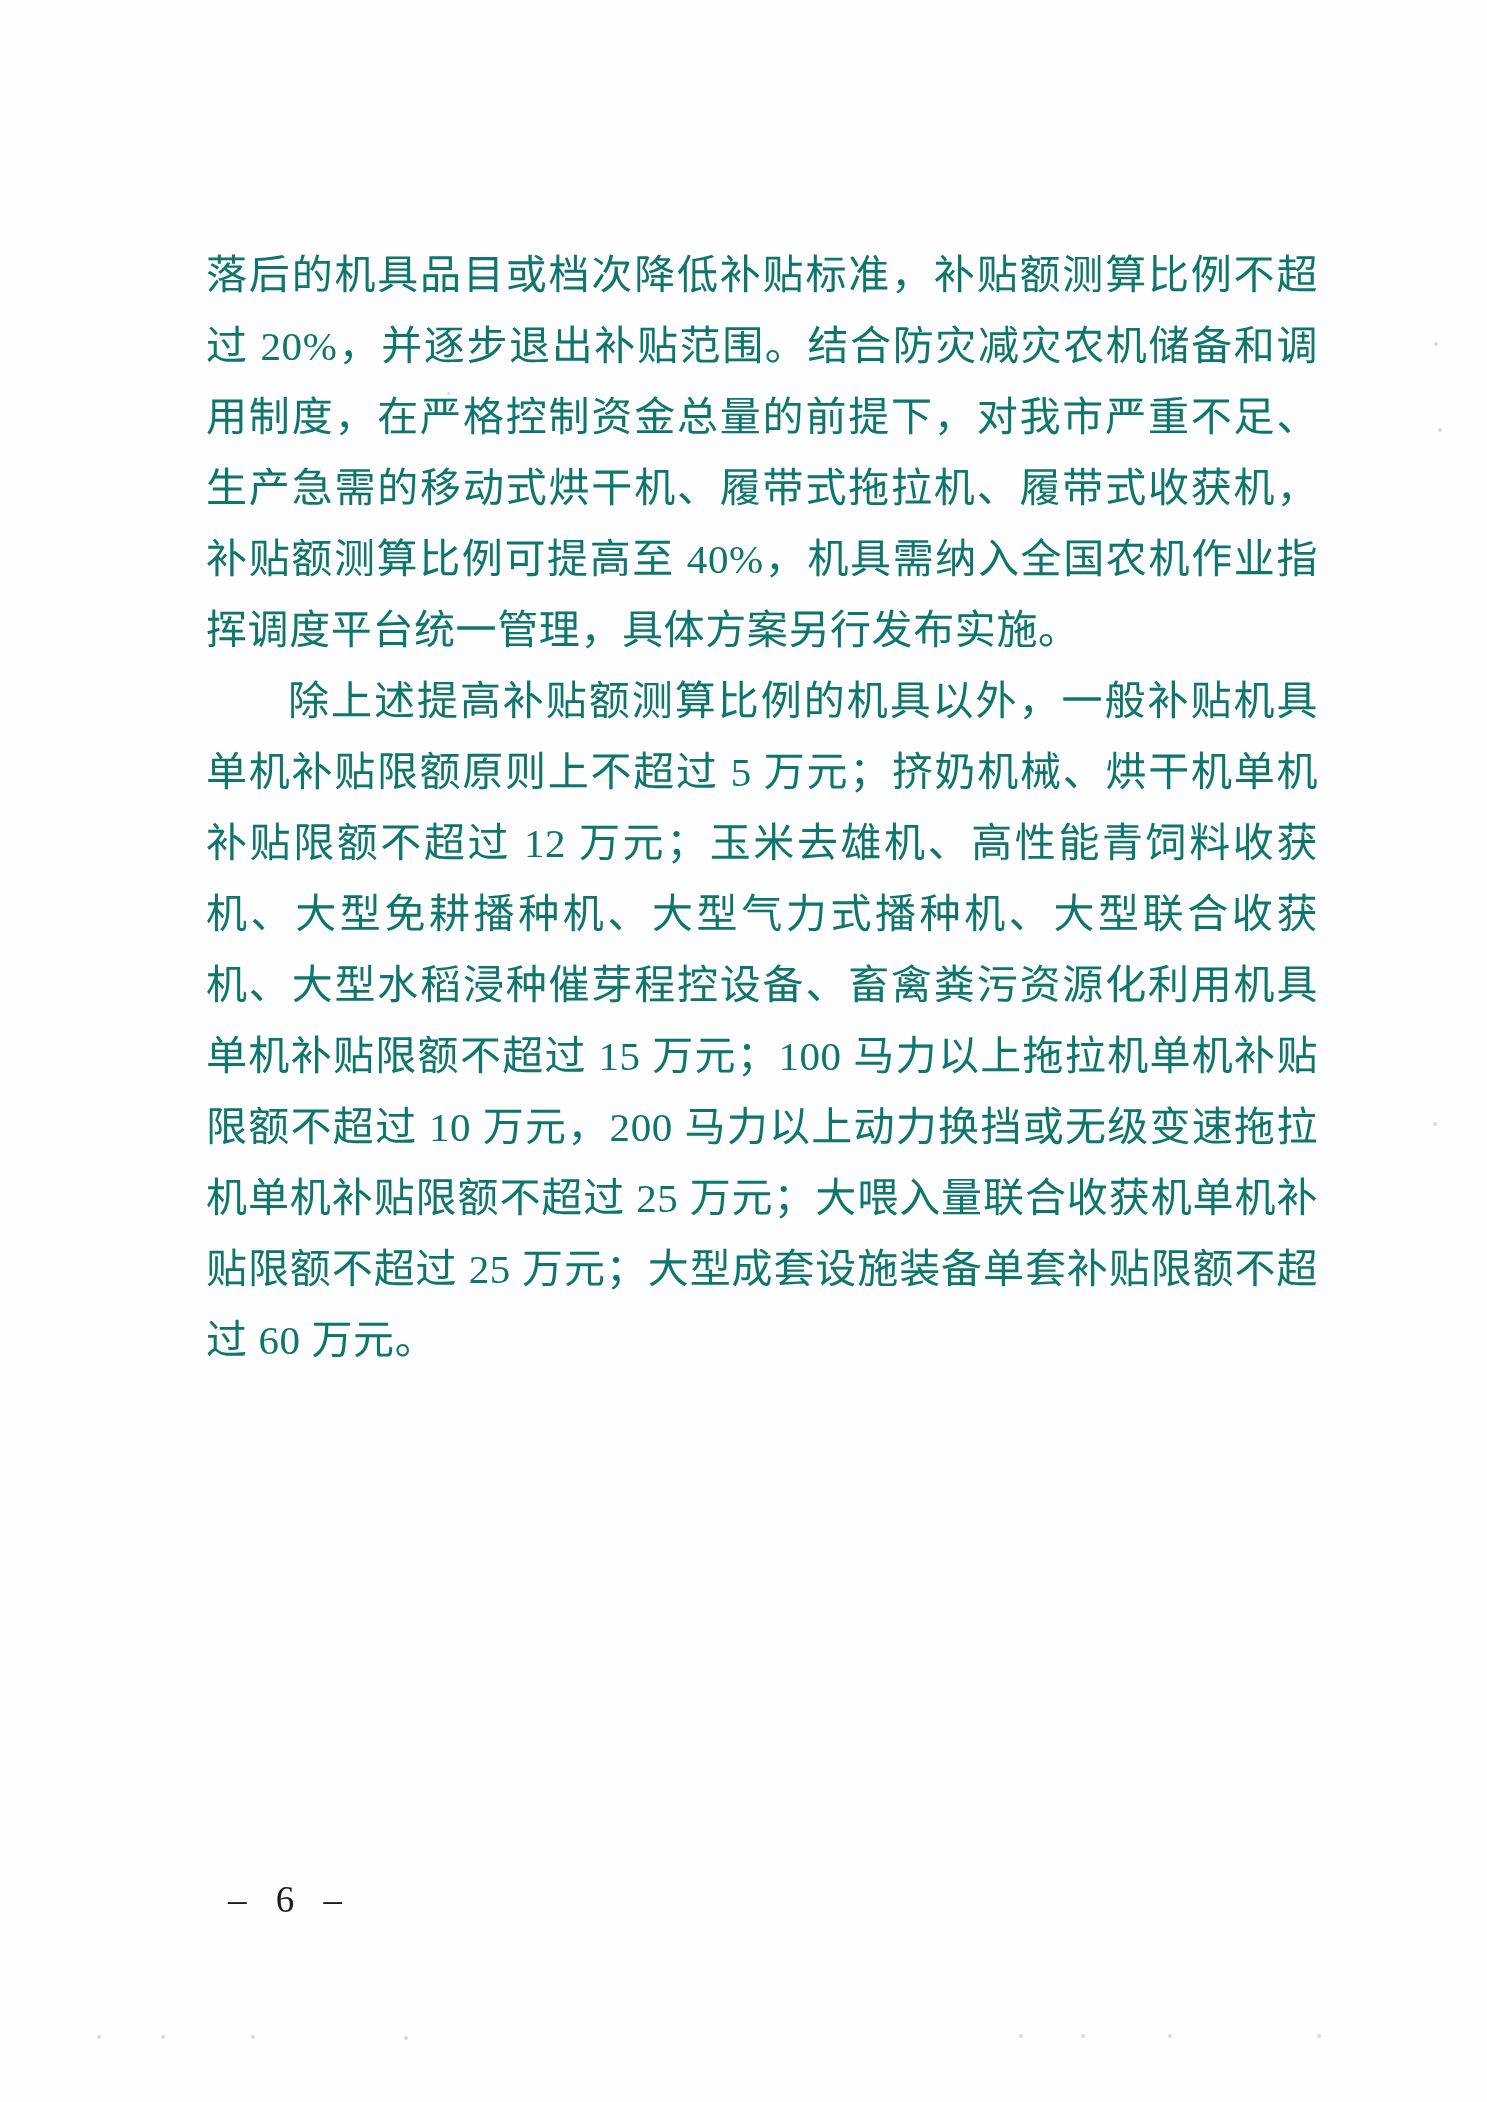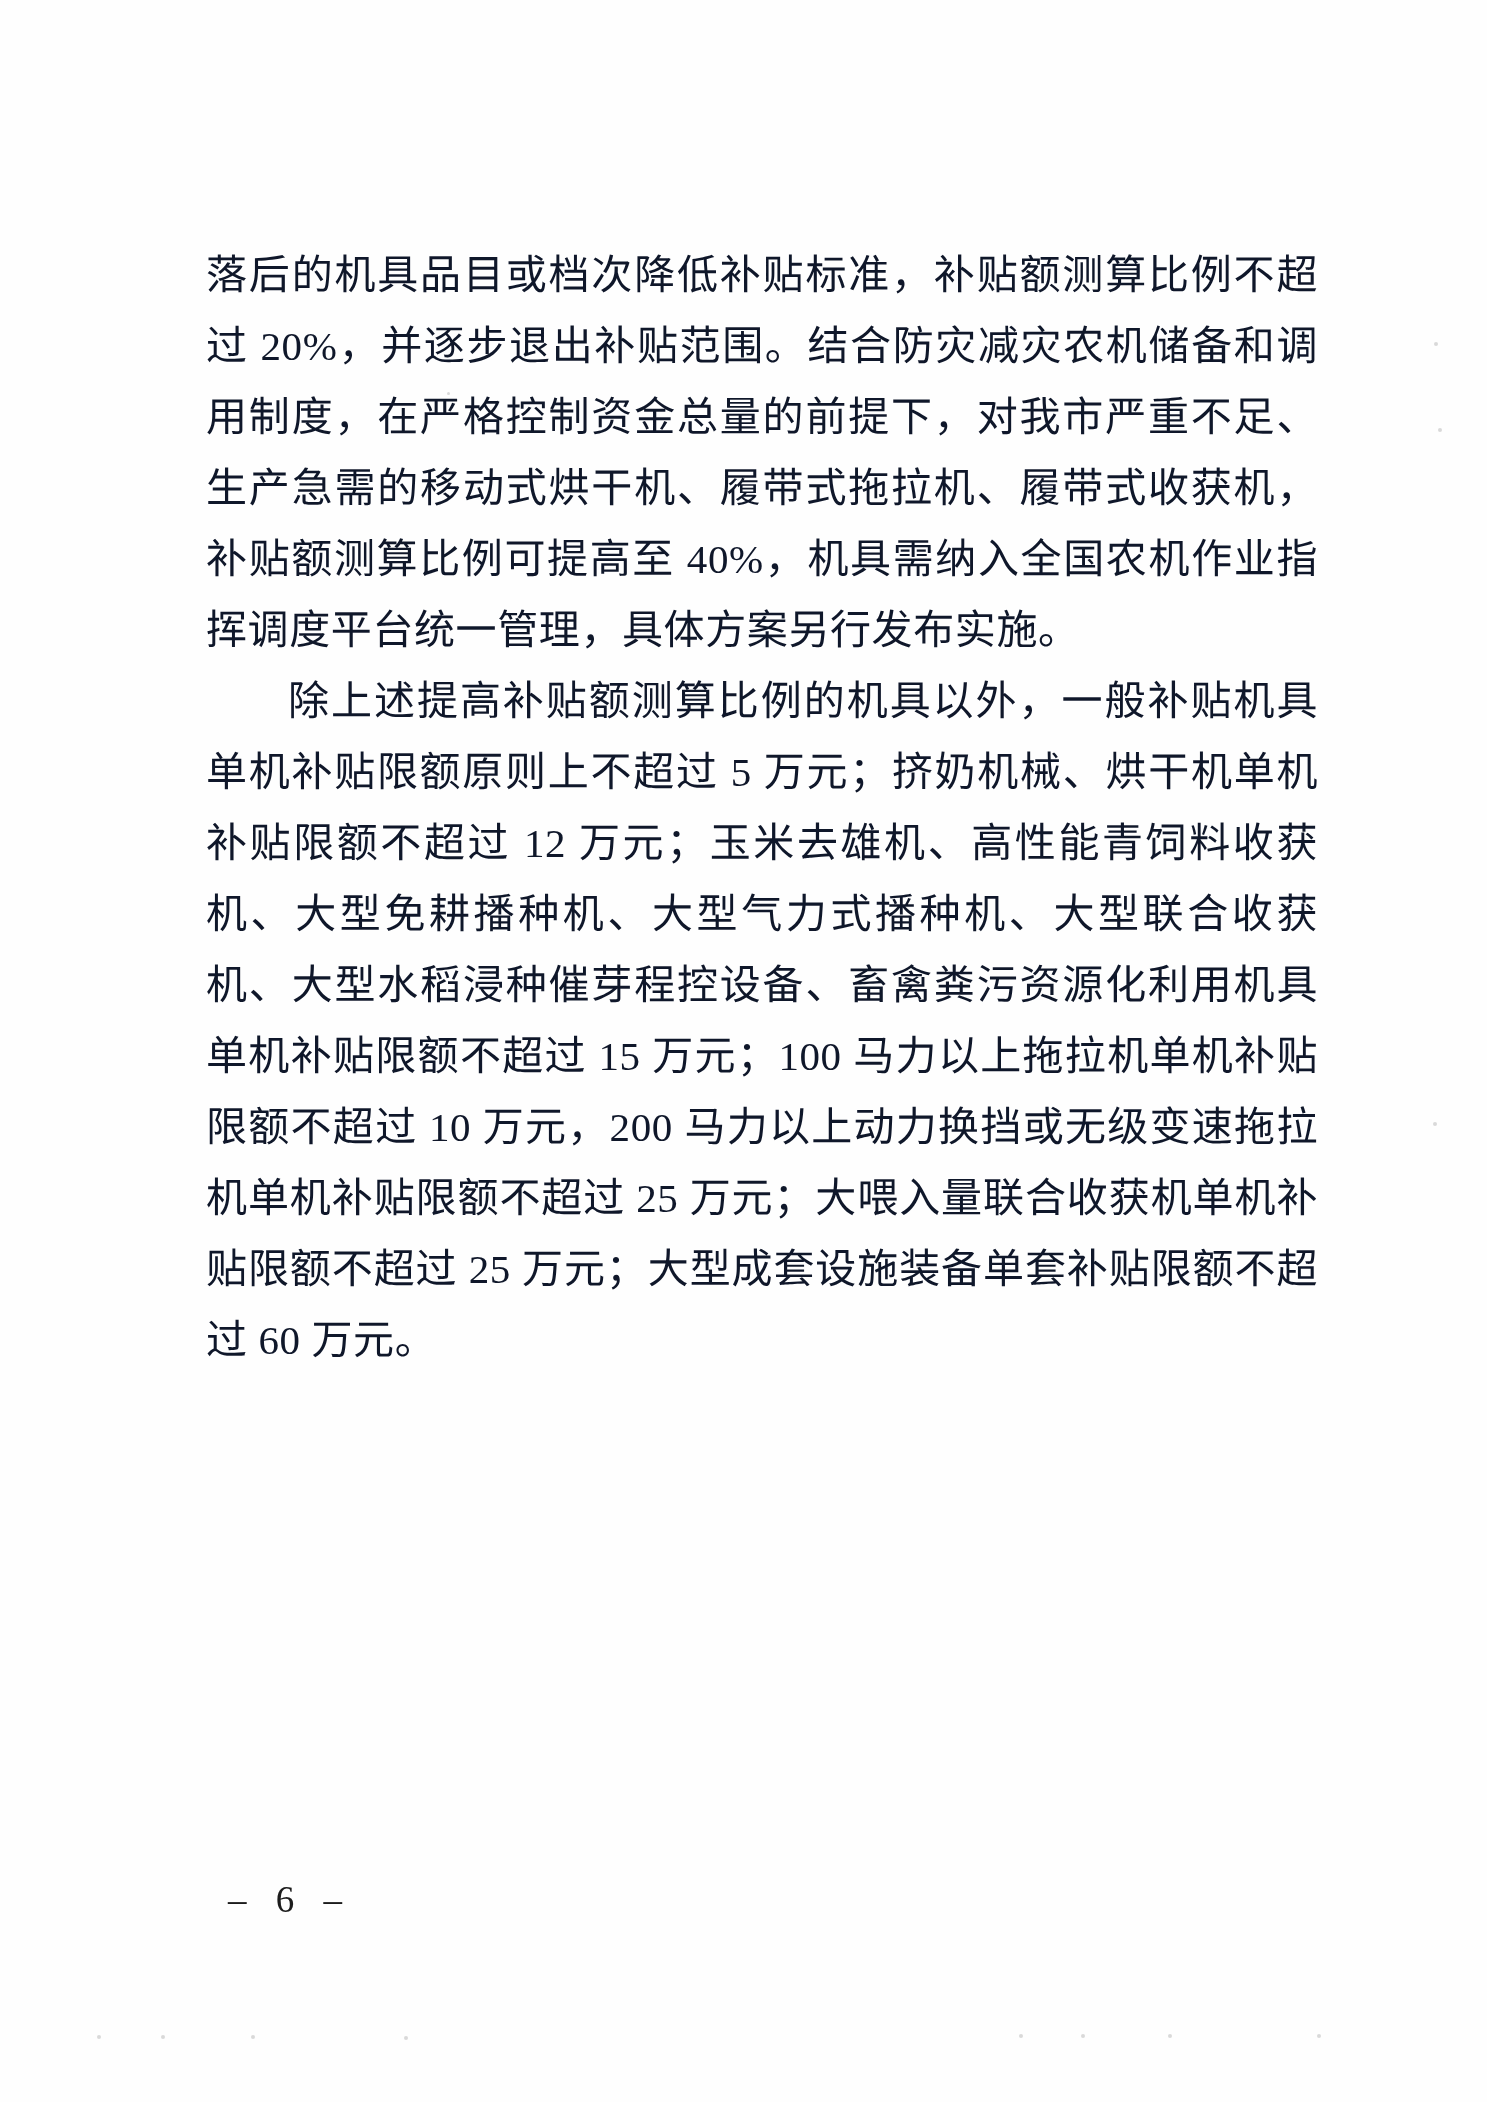--- a/index.html
+++ b/index.html
@@ -19,21 +19,21 @@
     left: 0; top: 0;
     width: 1487px;
     height: 2102px;
     background: #fefefe;
   }
   .doc-body {
     position: absolute;
     left: 206px;
     top: 240px;
     width: 1112px;
-    color: #0f172a;
+    color: #0f766e;
     font-size: 41px;
     line-height: 71px;
     text-align: justify;
     text-justify: inter-ideograph;
     word-break: break-all;
     letter-spacing: 0.6px;
   }
   .doc-body p {
     margin: 0;
     padding: 0;

